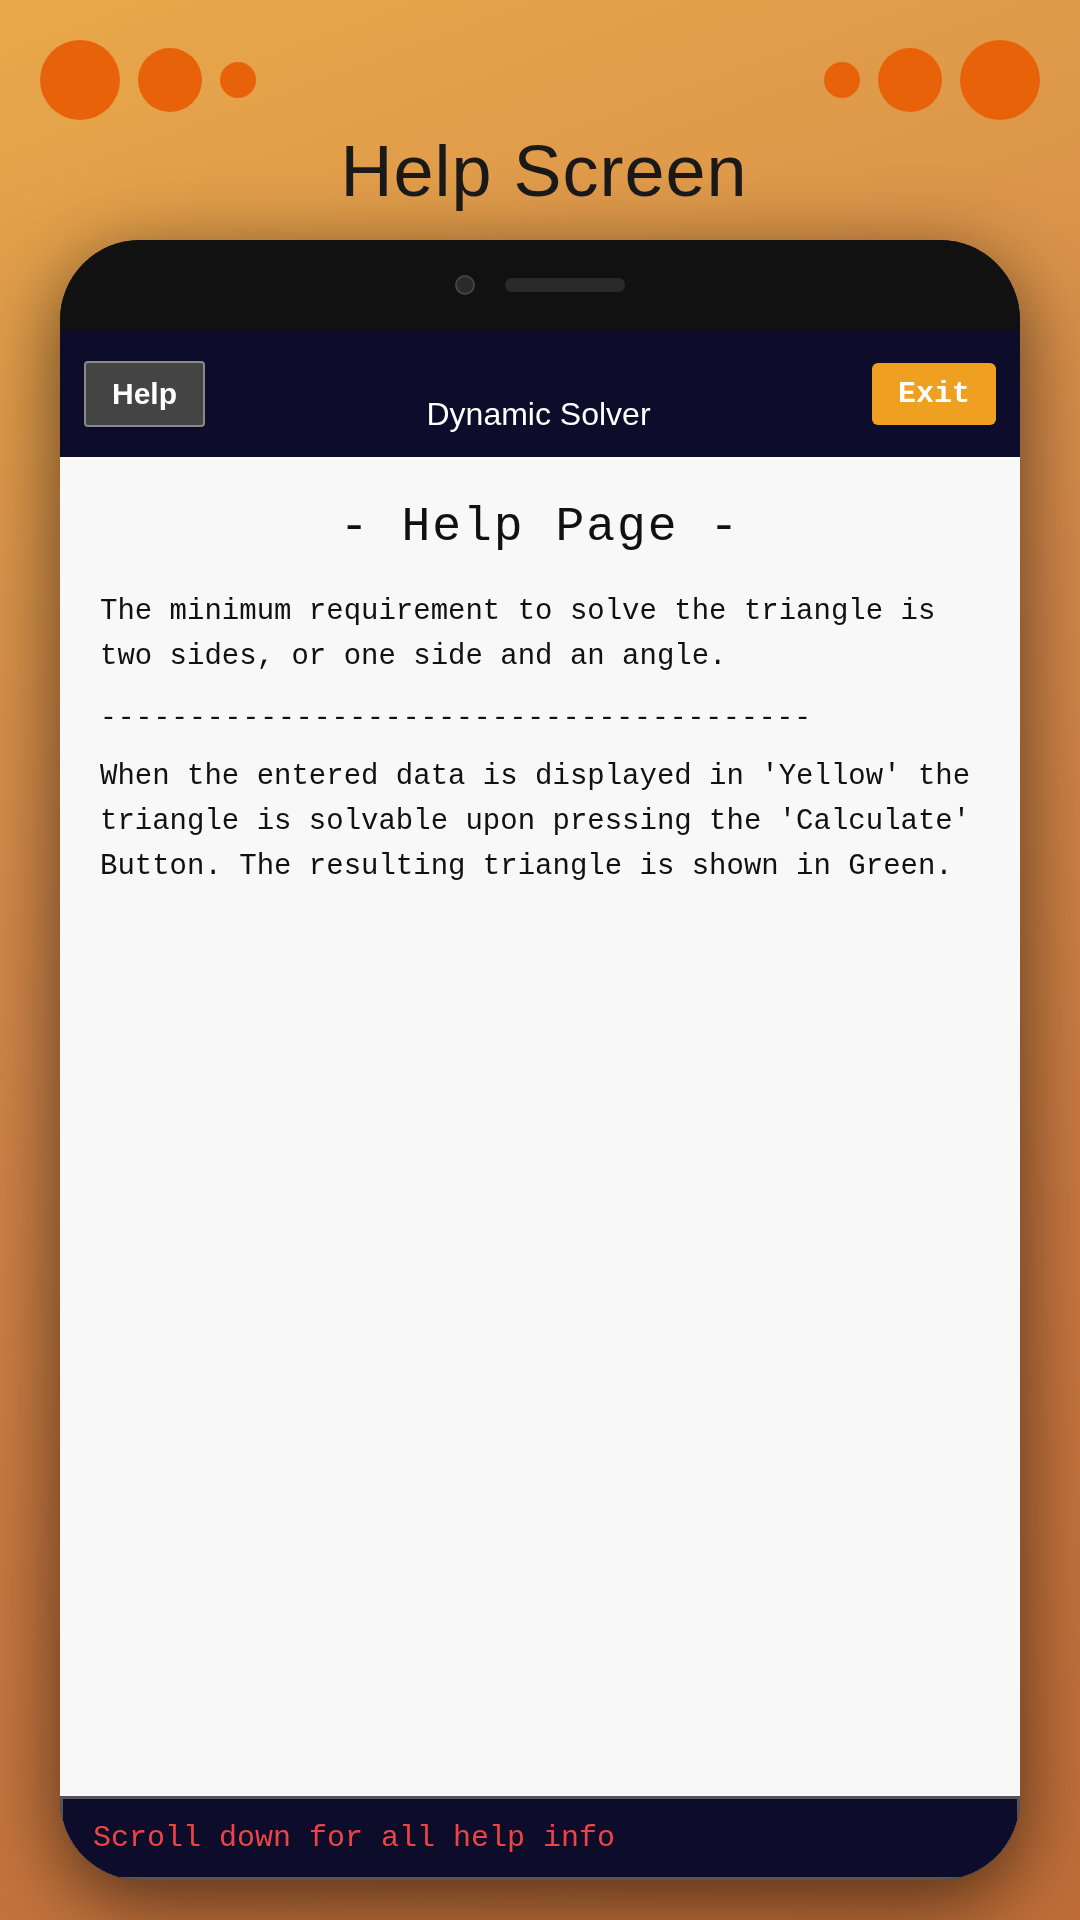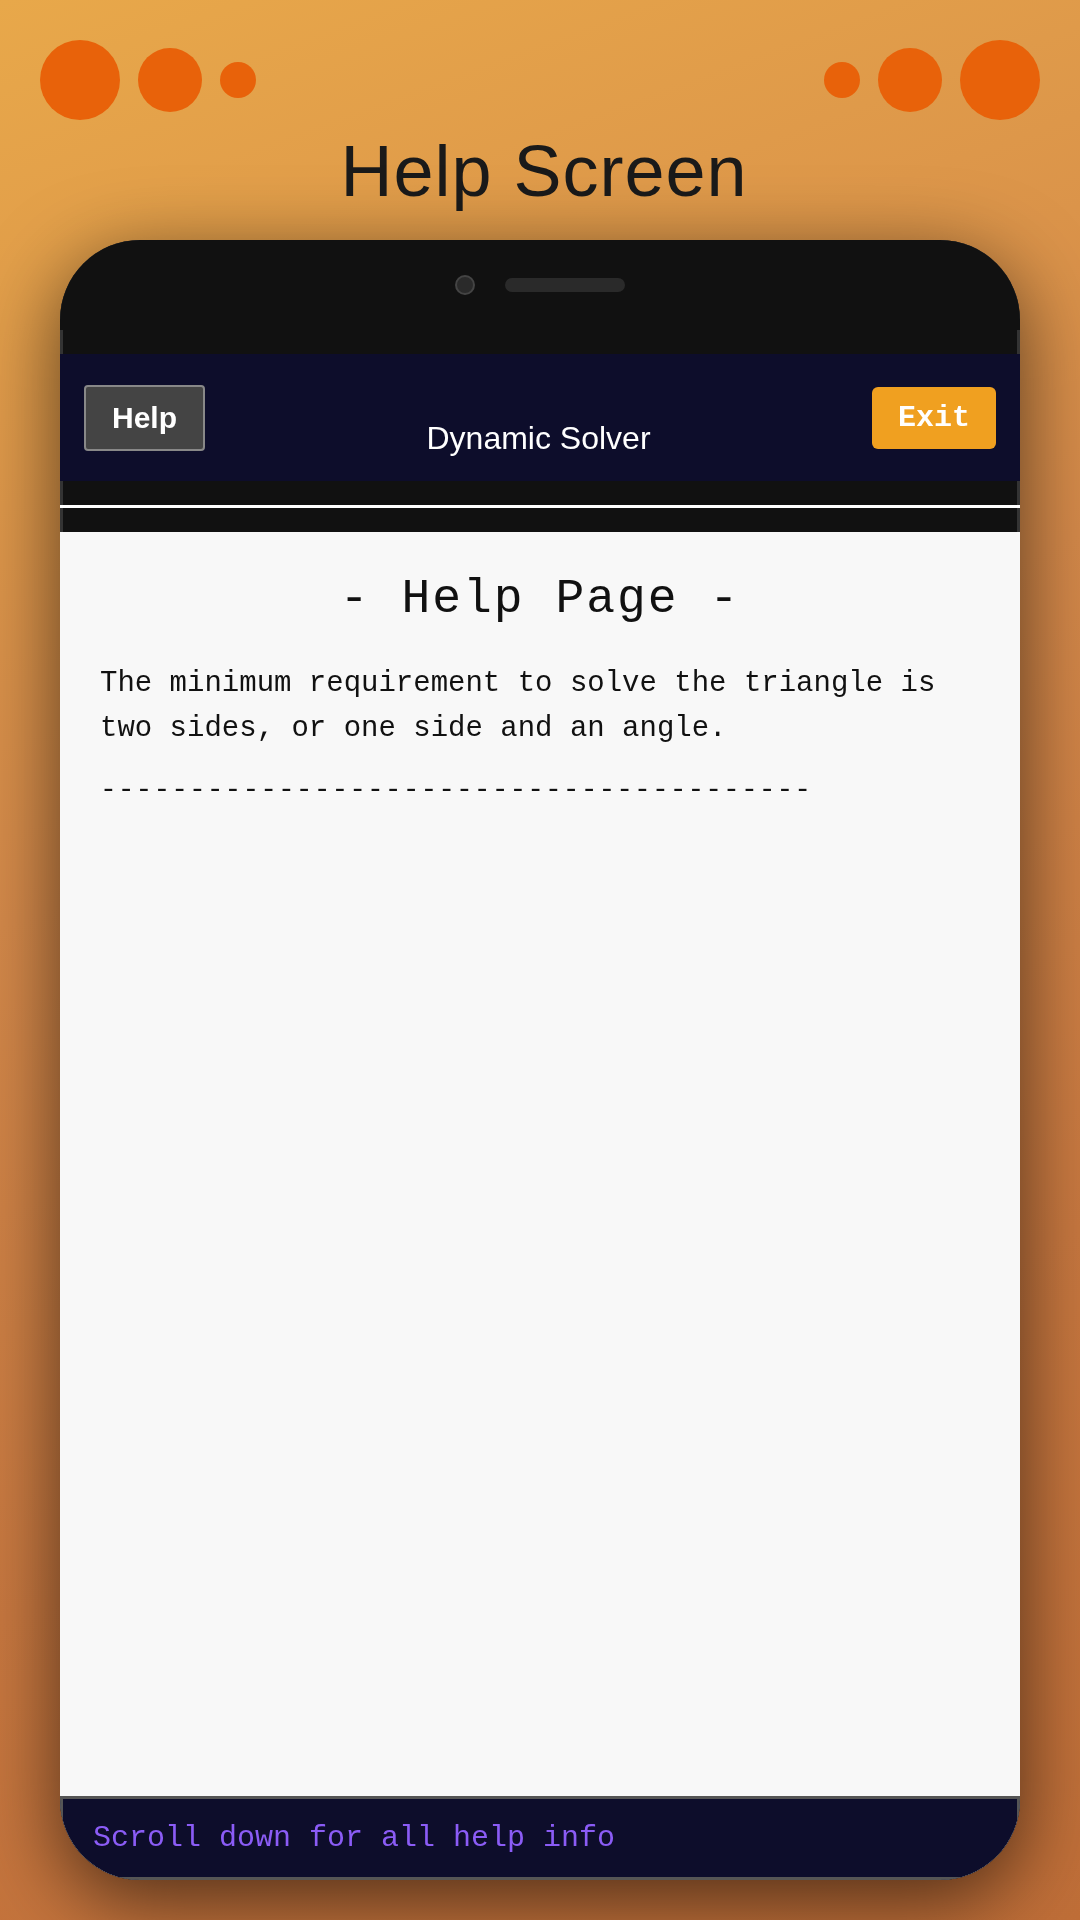--- a/index.html
+++ b/index.html
@@ -196,36 +196,35 @@
     .scroll-hint-bar {
       background: #0d0d2b;
       border: 3px solid #555;
       padding: 22px 30px;
       margin: 0 -40px -30px -40px;
       flex-shrink: 0;
     }
     .scroll-hint-text {
       font-family: 'Courier New', Courier, monospace;
       font-size: 30px;
-      color: #8b5cf6;
+      color: #ef4444;
       text-align: left;
     }
 
     
     .phone-inner {
       position: absolute;
       top: 0;
       left: 0;
       right: 0;
       bottom: 0;
       border-radius: 80px;
       overflow: hidden;
       display: flex;
       flex-direction: column;
-      gap: 24px;
     }
   </style>
 </head>
 <body>
 
 <div class="circles-left">
   <div class="circle-large"></div>
   <div class="circle-medium"></div>
   <div class="circle-small"></div>
 </div>
@@ -258,20 +257,21 @@
     <div class="nav-divider"></div>
 
     <div class="app-content">
       <div class="app-inner">
 
         <div class="help-page-title">- Help Page -</div>
 
         <div class="help-text">
           <p>The minimum requirement to solve the triangle is two sides, or one side and an angle.</p>
           <div class="help-divider-text">----------------------------------------</div>
+          <p>When the entered data is displayed in 'Yellow'  the triangle is solvable upon pressing the 'Calculate' Button. The resulting triangle is shown in Green.</p>
         </div>
 
         <div class="scroll-hint-bar">
           <div class="scroll-hint-text">Scroll down for all help info</div>
         </div>
 
       </div>
     </div>
 
   </div>

